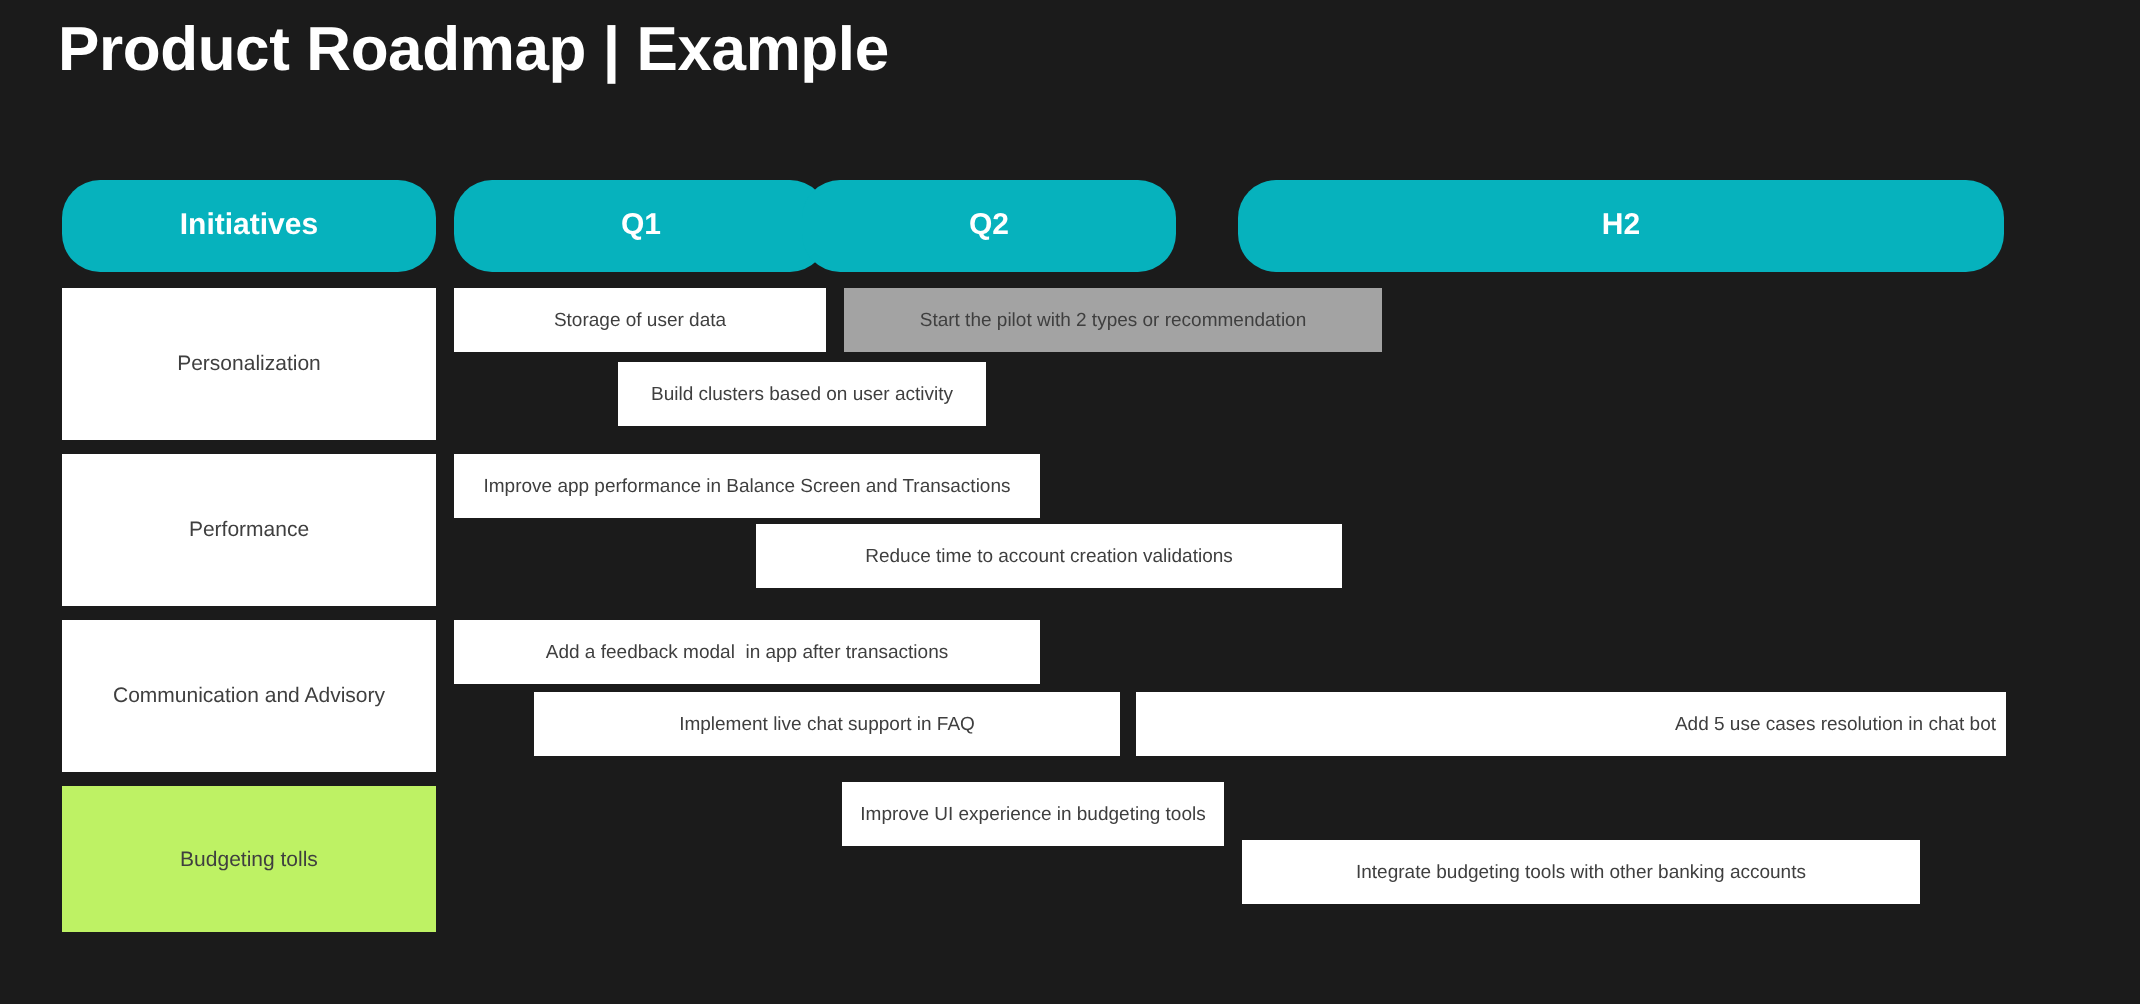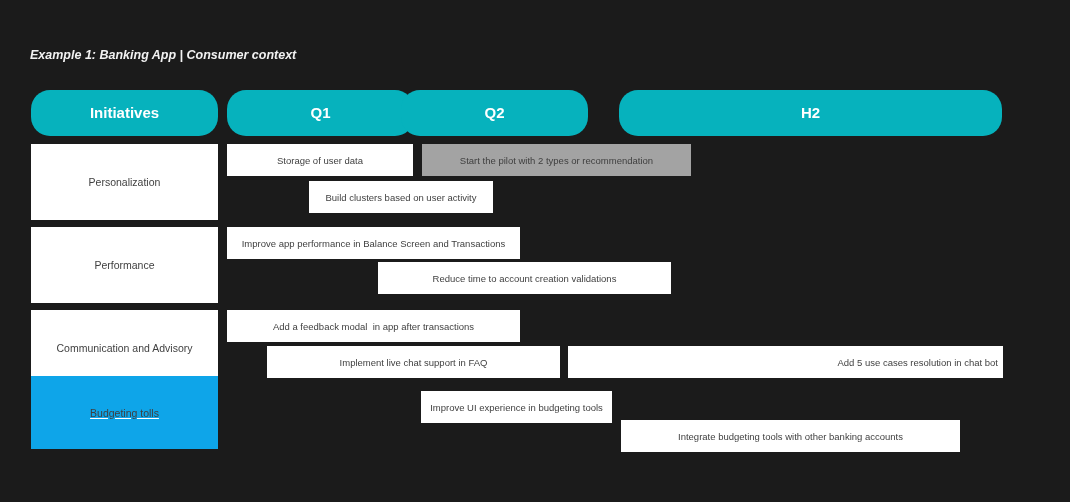--- a/index.html
+++ b/index.html
@@ -104,22 +104,22 @@
     text-align: center;
     white-space: pre;
     padding: 0 5px;
   }
 </style>
 </head>
 <body>
 
 <div id="roadmap-root">
 
+  <div class="page-title">Product Roadmap | Example</div>
 
-  <div class="page-subtitle">Example 1: Banking App | Consumer context</div>
 
   <div id="column-headers">
       <div class="col-head" style="left: 31px; width: 187px; background: rgb(6, 178, 189);">
         <span class="col-head-label">Initiatives</span>
       </div>
       <div class="col-head" style="left: 227px; width: 187px; background: rgb(6, 178, 189);">
         <span class="col-head-label">Q1</span>
       </div>
       <div class="col-head" style="left: 401px; width: 187px; background: rgb(6, 178, 189);">
         <span class="col-head-label">Q2</span>
@@ -132,21 +132,21 @@
   <div id="initiative-cells">
       <div class="initiative-cell" style="top: 144px; height: 76px; background: rgb(255, 255, 255);">
         <span class="initiative-label" style="color: rgb(63, 63, 63);">Personalization</span>
       </div>
       <div class="initiative-cell" style="top: 227px; height: 76px; background: rgb(255, 255, 255);">
         <span class="initiative-label" style="color: rgb(63, 63, 63);">Performance</span>
       </div>
       <div class="initiative-cell" style="top: 310px; height: 76px; background: rgb(255, 255, 255);">
         <span class="initiative-label" style="color: rgb(63, 63, 63);">Communication and Advisory</span>
       </div>
-      <div class="initiative-cell" style="top: 376px; height: 73px; background: #0ea5e9; text-decoration: underline;">
+      <div class="initiative-cell" style="top: 393px; height: 73px; background: #bef264;">
         <span class="initiative-label" style="color: rgb(63, 63, 63);">Budgeting tolls</span>
       </div>
     </div>
 
   <div id="task-bars">
       <div class="task-bar" style="left: 227px; top: 144px; width: 186px; background: rgb(255, 255, 255);">
         <span class="task-label" style="color: rgb(63, 63, 63);">Storage of user data</span>
       </div>
       <div class="task-bar" style="left: 422px; top: 144px; width: 269px; background: #a3a3a3;">
         <span class="task-label" style="color: rgb(63, 63, 63);">Start the pilot with 2 types or recommendation</span>

